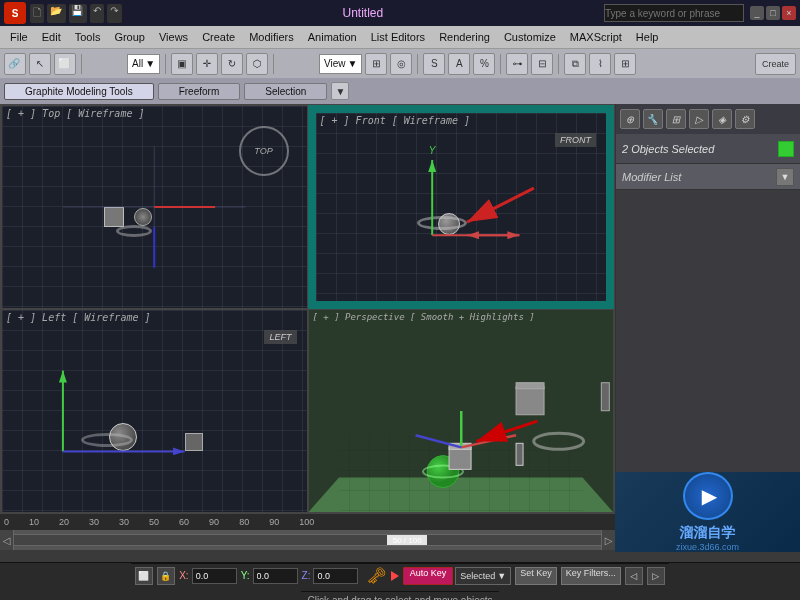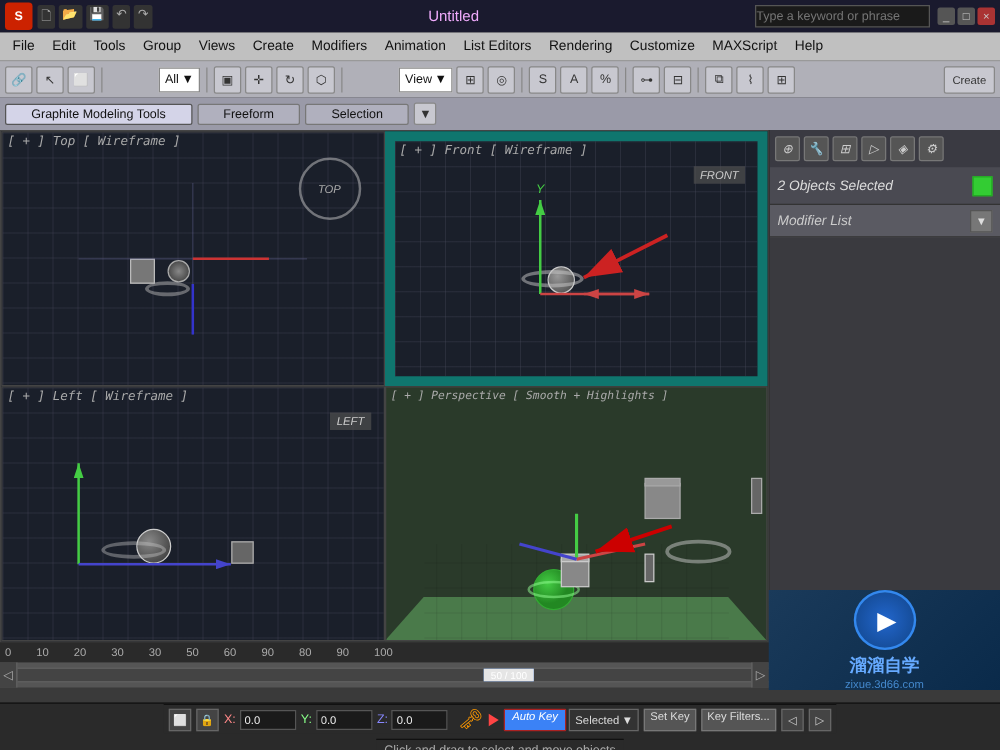--- a/index.html
+++ b/index.html
@@ -236,24 +236,23 @@
       background: #1a1a1a; border: 1px solid #555;
       color: #eee; font-size: 9px; padding: 0 3px;
     }
 
     
     #key-controls {
       display: flex; align-items: center; gap: 2px;
     }
     .auto-key-btn {
       height: 18px; padding: 0 6px;
-      background: #3b82f6; border: 1px solid #aa2222;
+      background: #be185d; border: 1px solid #aa2222;
       color: white; font-size: 9px; cursor: pointer;
       border-radius: 1px;
-      font-style: italic;
     }
     .selected-dropdown {
       height: 18px; padding: 0 4px;
       background: #333; border: 1px solid #666;
       color: #ddd; font-size: 9px;
       display: flex; align-items: center; gap: 2px; cursor: pointer;
     }
     .set-key-btn {
       height: 18px; padding: 0 4px;
       background: #555; border: 1px solid #777;

